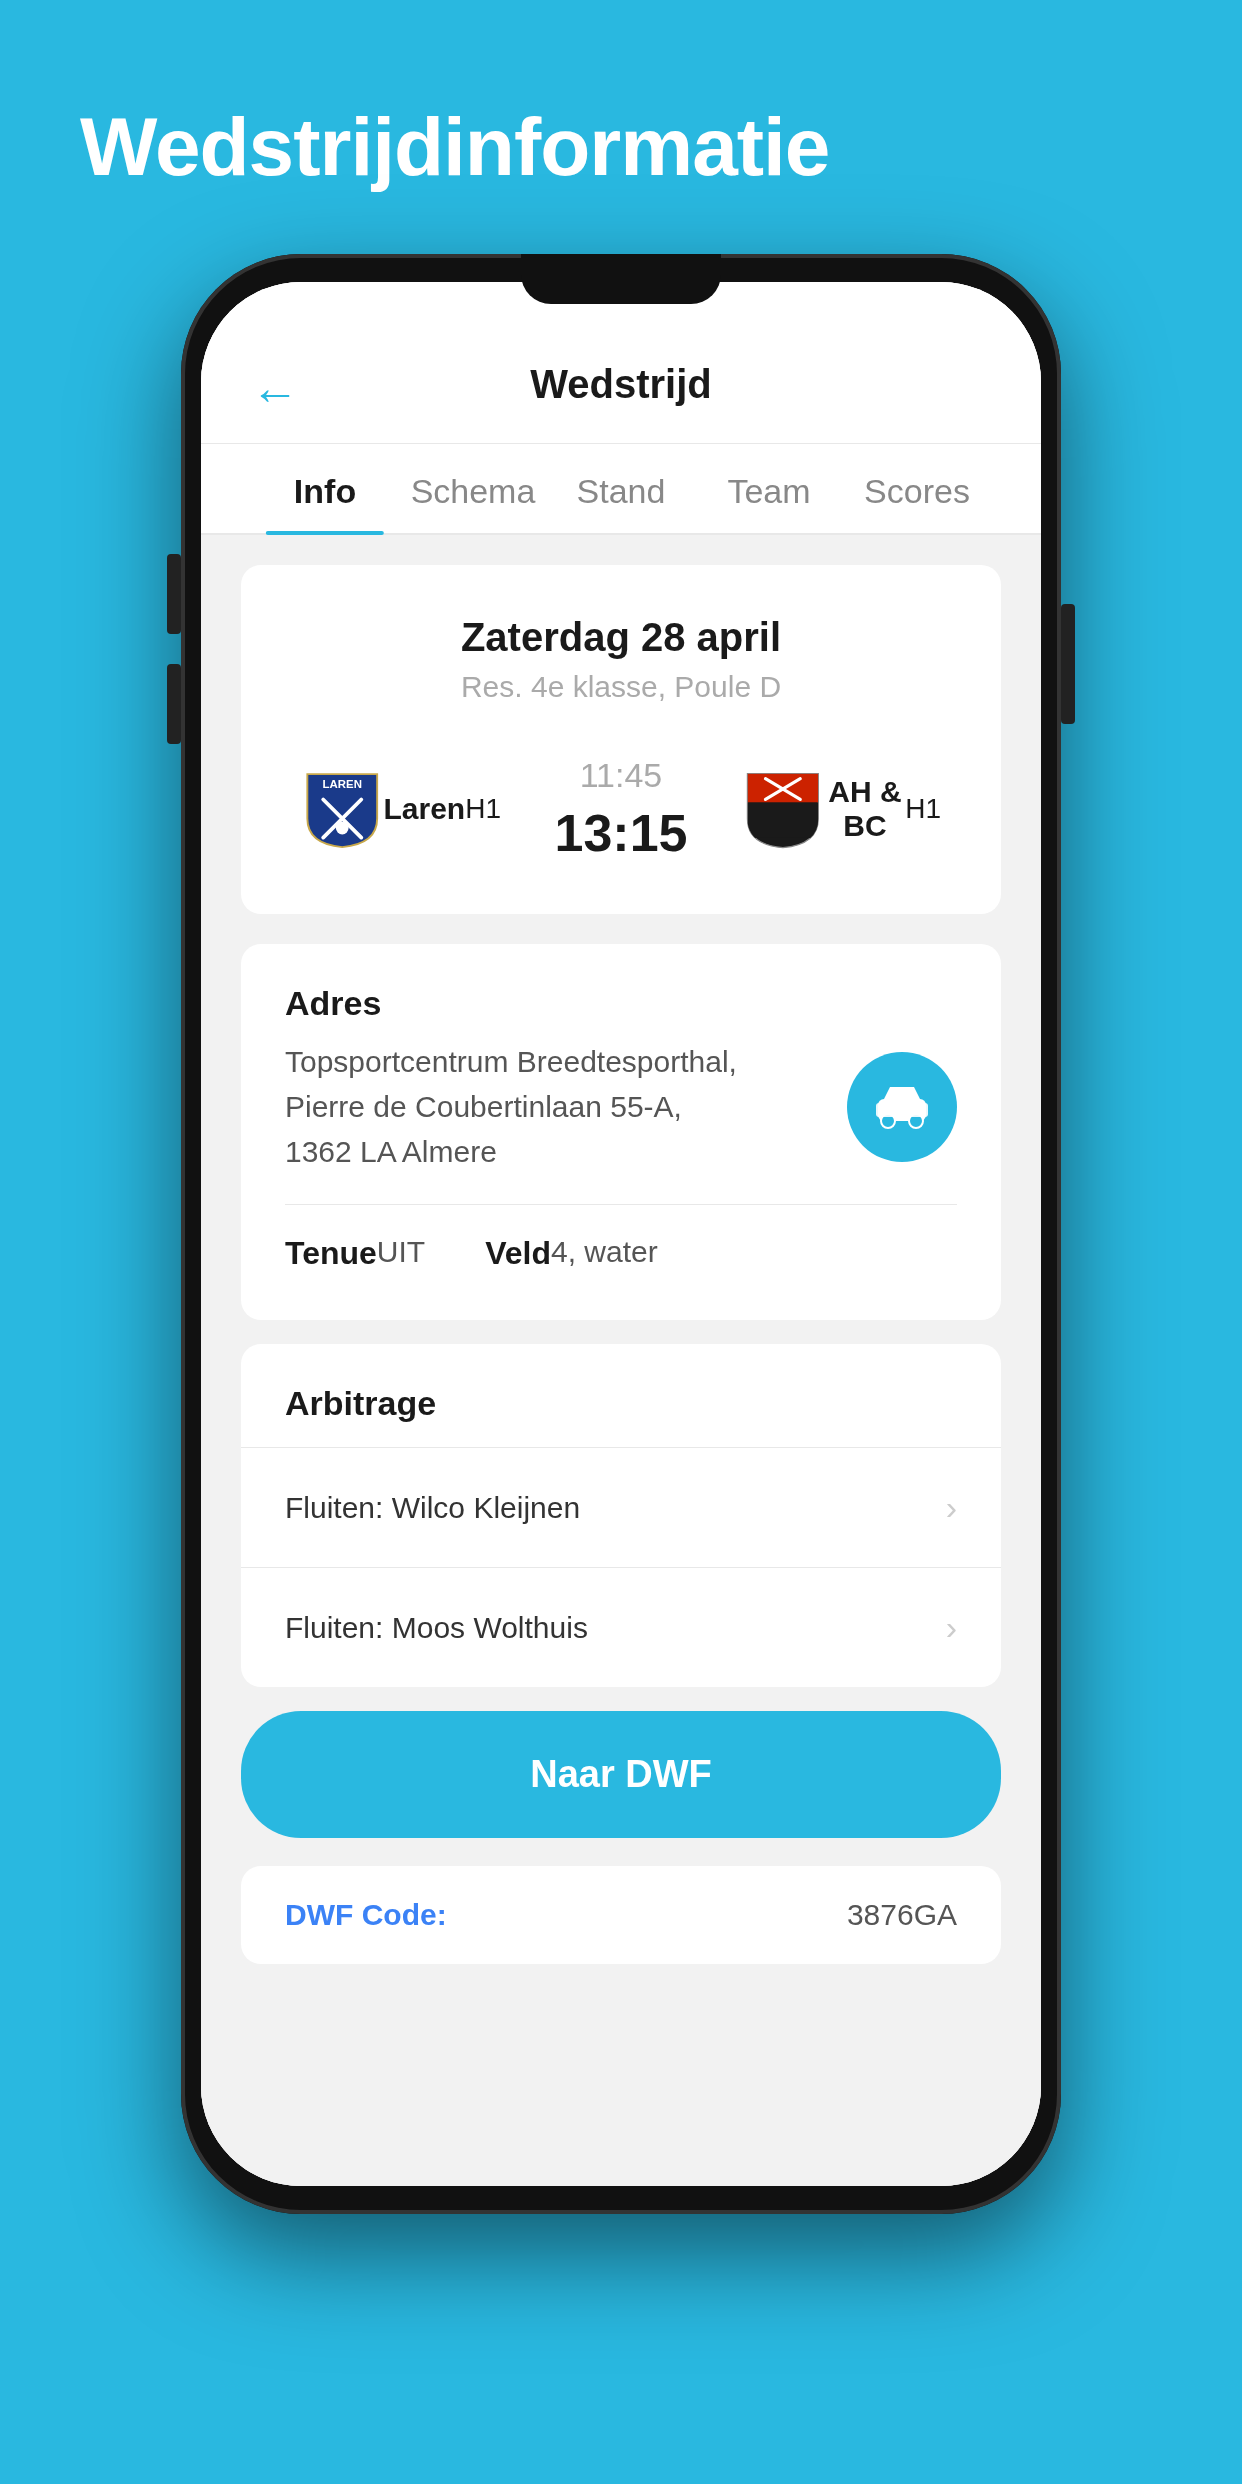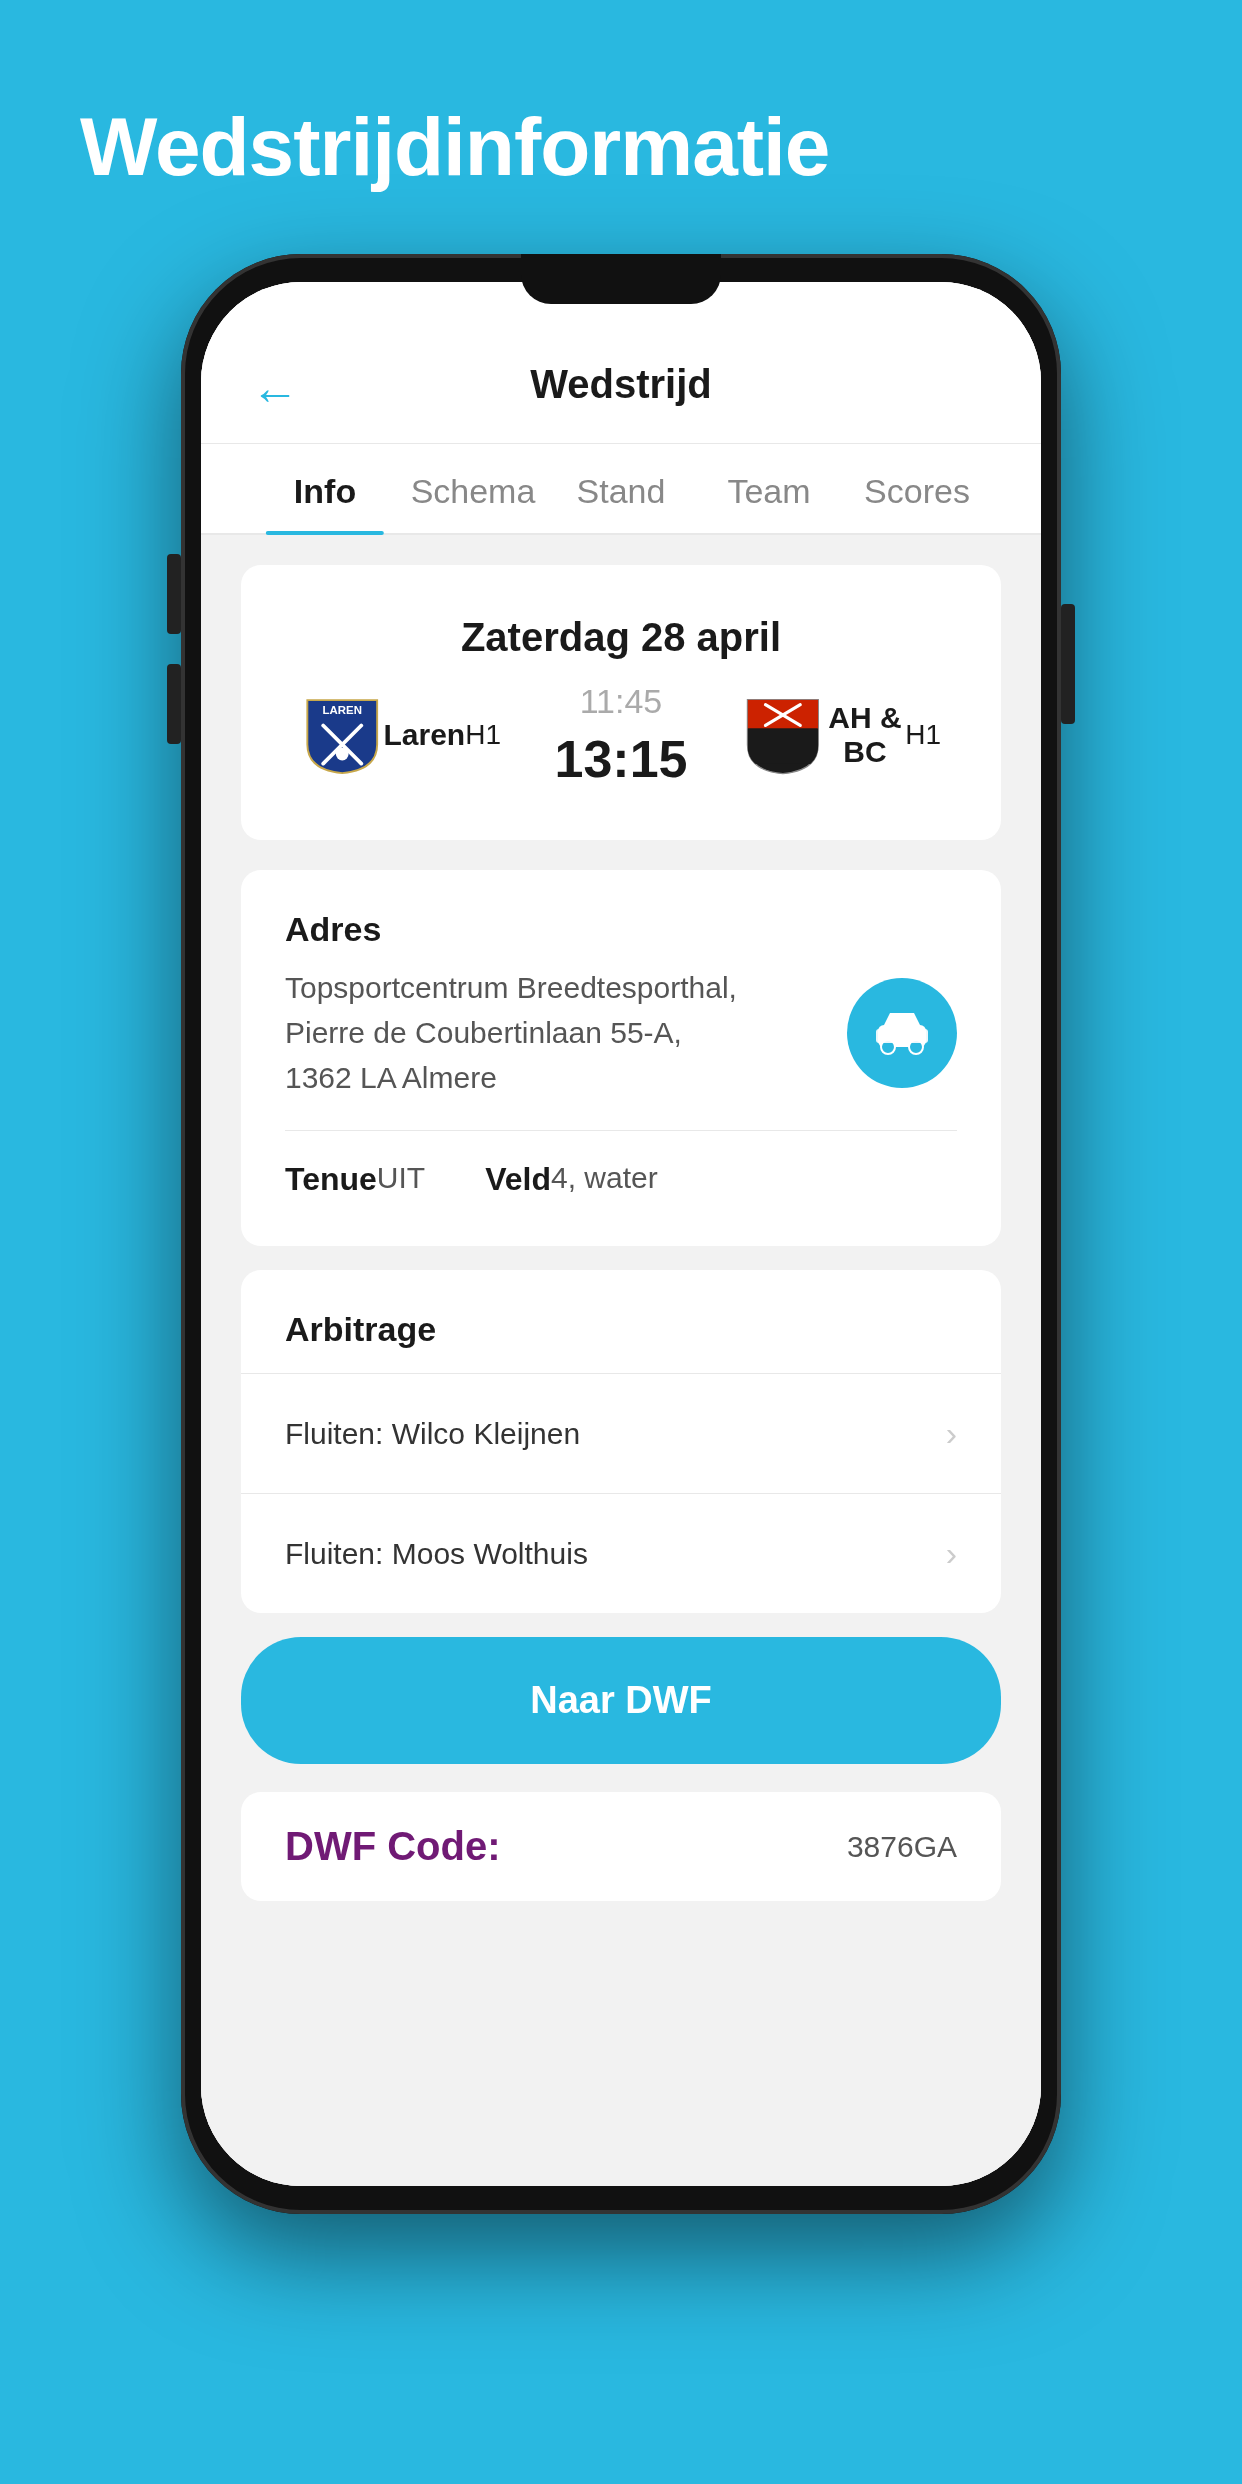--- a/index.html
+++ b/index.html
@@ -344,23 +344,23 @@
     .dwf-code-row {
       display: flex;
       justify-content: space-between;
       align-items: center;
       background: #ffffff;
       border-radius: 20px;
       padding: 32px 44px;
     }
 
     .dwf-code-label {
-      font-size: 40px;
+      font-size: 30px;
       font-weight: 700;
-      color: #701a75;
+      color: #3b82f6;
     }
 
     .dwf-code-value {
       font-size: 30px;
       color: #555;
     }
 
     
     .laren-shield {
       width: 130px;
@@ -418,20 +418,21 @@
         <div class="tab">Schema</div>
         <div class="tab">Stand</div>
         <div class="tab">Team</div>
         <div class="tab">Scores</div>
       </div>
 
       <div class="content">
 
         <div class="match-card">
           <div class="match-date">Zaterdag 28 april</div>
+          <div class="match-league">Res. 4e klasse, Poule D</div>
 
           <div class="match-teams">
 
             <div class="team">
               <svg class="laren-shield" viewBox="0 0 130 130" xmlns="http://www.w3.org/2000/svg">
 
                 <path d="M10,10 L120,10 L120,80 Q120,120 65,125 Q10,120 10,80 Z" fill="#1a3a8a" stroke="#c8a84b" stroke-width="3"></path>
 
                 <text x="65" y="32" text-anchor="middle" fill="#ffffff" font-size="18" font-weight="900" font-family="Arial">LAREN</text>
 

